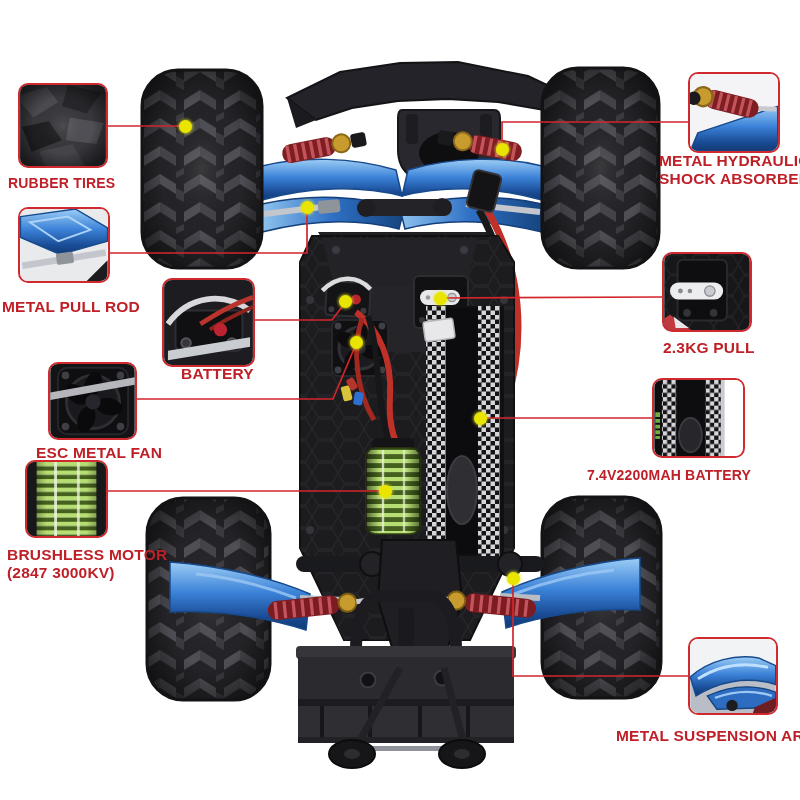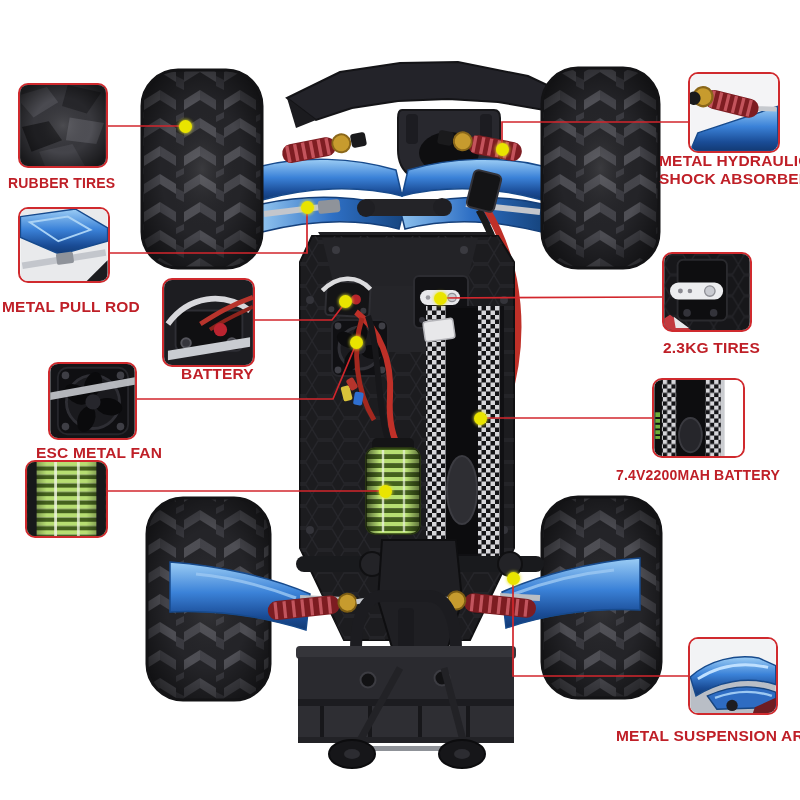--- a/index.html
+++ b/index.html
@@ -449,21 +449,25 @@
       <path d="M26,62 C48,54 68,54 86,60" stroke="#9cc8f2" stroke-width="2.5" fill="none"></path>
       <polygon points="68,72 90,62 90,78 66,78" fill="#6e1d22"></polygon>
       <circle cx="44" cy="70" r="6" fill="#1d1d21"></circle>
     </svg>
   </div>
 
   <div class="lbl big" style="left:8px;top:174px">RUBBER TIRES</div>
   <div class="lbl" style="left:2px;top:298px">METAL PULL ROD</div>
   <div class="lbl" style="left:181px;top:365px">BATTERY</div>
   <div class="lbl" style="left:36px;top:444px">ESC METAL FAN</div>
+  <div class="lbl two" style="left:7px;top:546px">
+    <span>BRUSHLESS MOTOR</span>
+    <span>(2847 3000KV)</span>
+  </div>
   <div class="lbl two" style="left:659px;top:152px">
     <span>METAL HYDRAULIC</span>
     <span>SHOCK ABSORBER</span>
   </div>
-  <div class="lbl" style="left:663px;top:339px">2.3KG TIRES</div>
-  <div class="lbl big" style="left:616px;top:466px">7.4V2200MAH BATTERY</div>
+  <div class="lbl" style="left:663px;top:339px">2.3KG PULL</div>
+  <div class="lbl big" style="left:587px;top:466px">7.4V2200MAH BATTERY</div>
   <div class="lbl" style="left:616px;top:727px">METAL SUSPENSION ARM</div>
 
 </div>
 
 </body></html>

